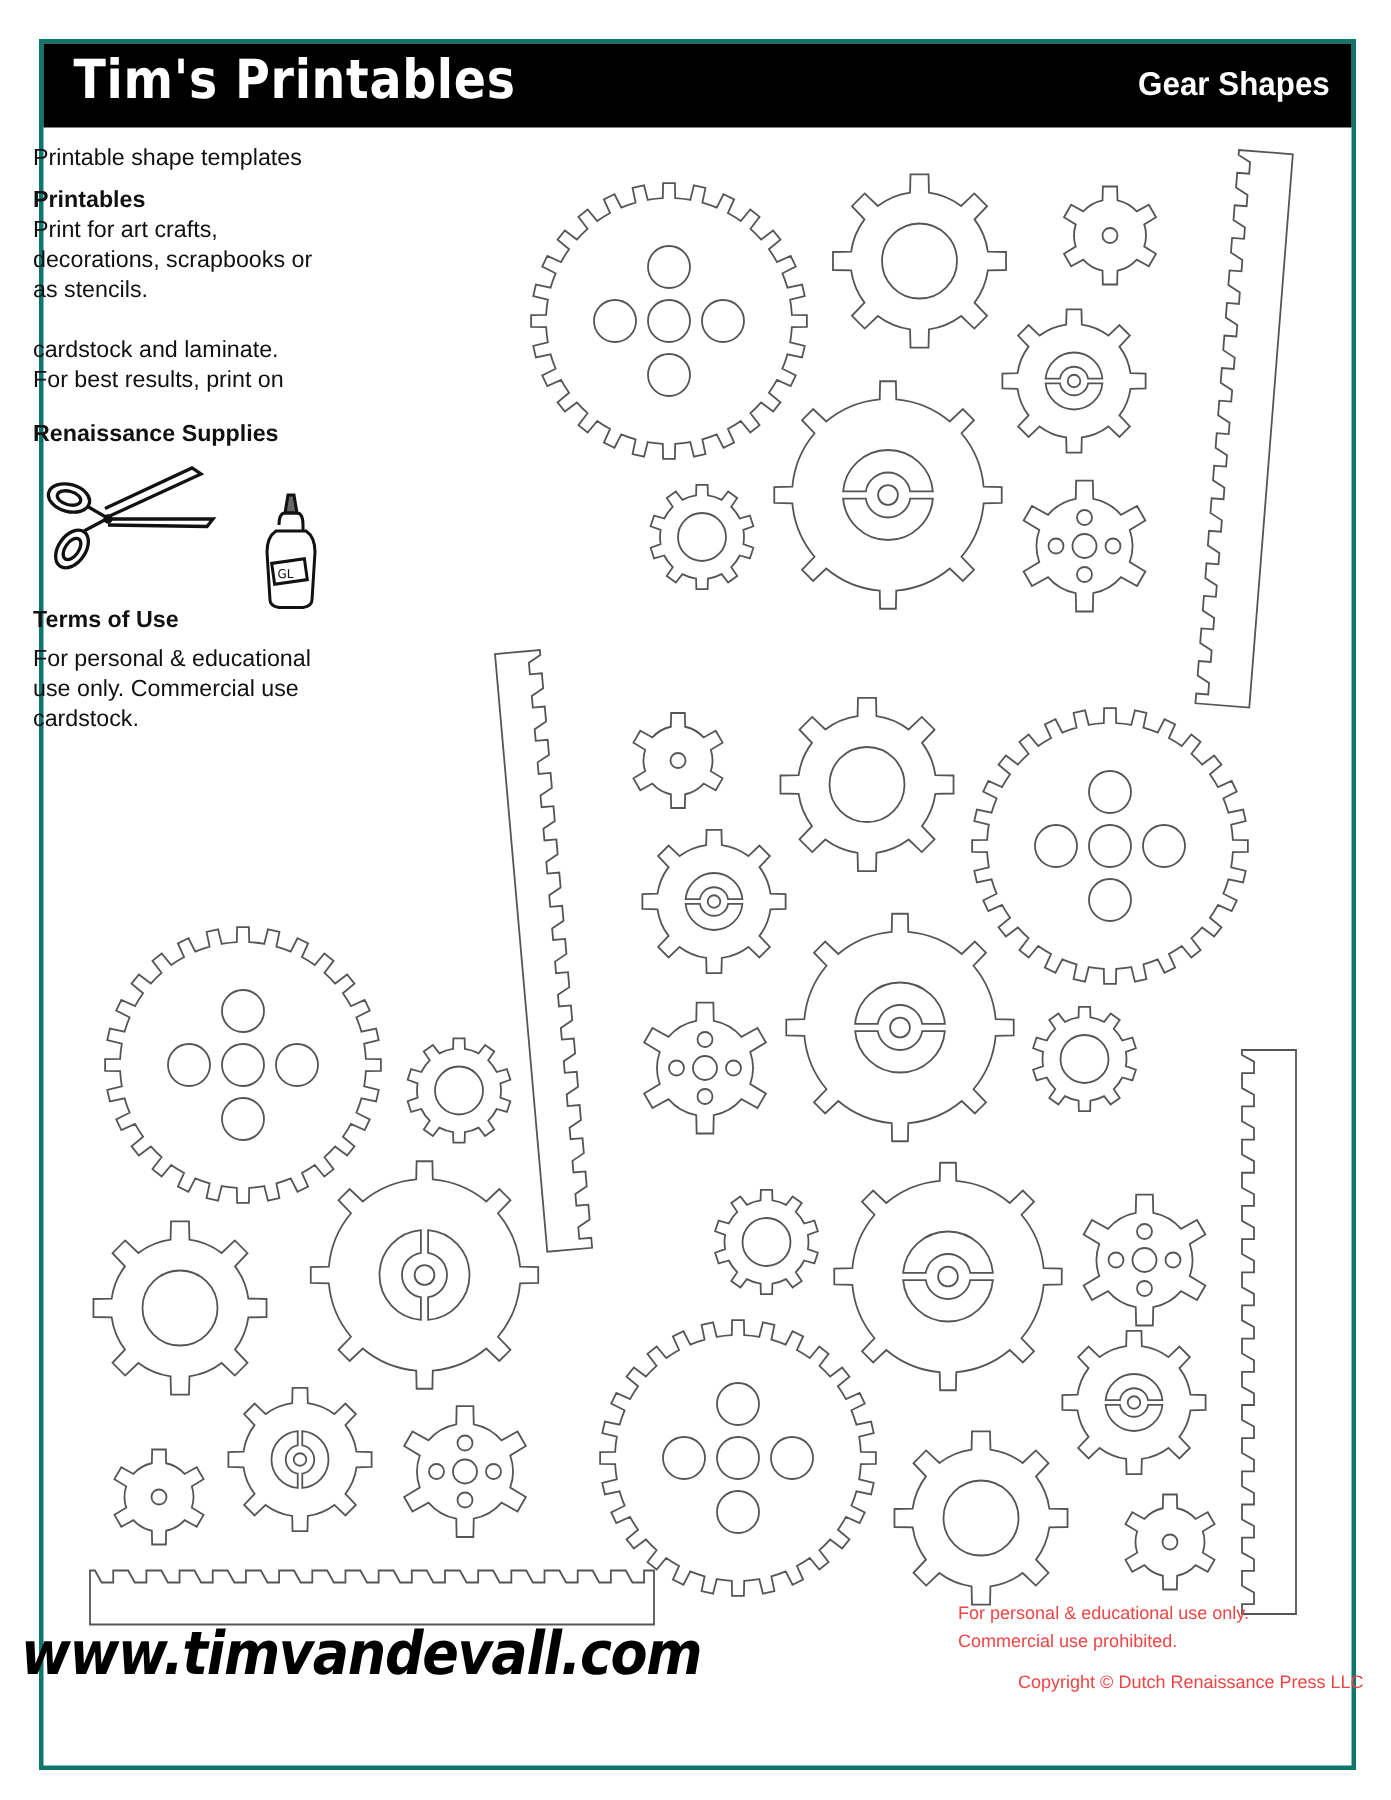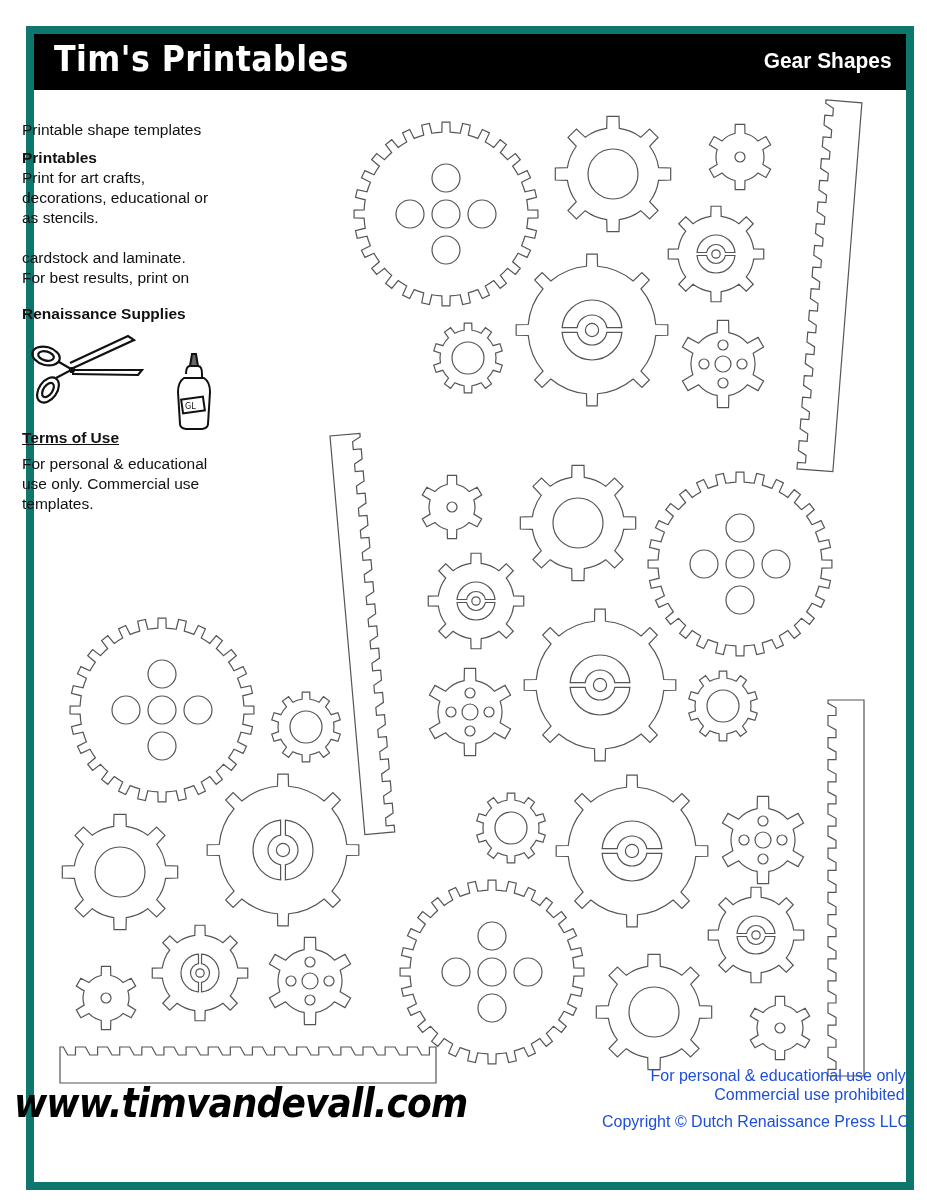--- a/index.html
+++ b/index.html
@@ -1,27 +1,27 @@
 <!DOCTYPE html>
 <html><head>
 <meta charset="utf-8">
 <style>
   html, body { margin: 0; padding: 0; background: #ffffff; }
   body { width: 927px; height: 1200px; position: relative; overflow: hidden; font-family: "DejaVu Sans", sans-serif; }
-  .frame { position: absolute; left: 26px; top: 26px; width: 872px; height: 1148px; border: 8px solid #0f766e; box-sizing: content-box; }
+  .frame { position: absolute; left: 26px; top: 26px; width: 872px; height: 1148px; border: 3px solid #0f766e; box-sizing: content-box; }
   .header { position: absolute; left: 0; top: 0; width: 872px; height: 56px; background: #000; color: #fff; }
   .brand { position: absolute; left: 20px; top: 4px; font-family: "DejaVu Sans", sans-serif; font-size: 36px; font-weight: bold; letter-spacing: 0.5px; transform: scaleX(0.88); transform-origin: left; }
   .page-title { position: absolute; right: 14px; top: 14px; font-family: "Liberation Sans", sans-serif; font-size: 22px; font-weight: bold; transform: scaleX(0.95); transform-origin: right; }
-  .sidebar { position: absolute; left: 22px; top: 92px; width: 240px; color: #111; font-family: "Liberation Sans", sans-serif; font-size: 15.5px; line-height: 20px; }
+  .sidebar { position: absolute; left: 22px; top: 68px; width: 240px; color: #111; font-family: "Liberation Sans", sans-serif; font-size: 15.5px; line-height: 20px; }
   .sidebar p { margin: 0; }
   .sidebar .h { font-weight: bold; margin-top: 8px; }
   .sidebar .gap { height: 20px; }
   .supplies { position: relative; height: 100px; margin-top: 8px; }
   .canvas { position: absolute; left: 0; top: 0; }
-  .footer-right { position: absolute; right: 18px; top: 1066px; text-align: right; font-family: "Liberation Sans", sans-serif; font-size: 16px; line-height: 19px; color: #1d4ed8; }
+  .footer-right { position: absolute; right: 18px; top: 1066px; text-align: left; font-family: "Liberation Sans", sans-serif; font-size: 12px; line-height: 19px; color: #ef4444; }
   .footer-right .copy { margin-top: 8px; margin-left: 40px; }
   .url { position: absolute; left: 14px; top: 1080px; font-family: "DejaVu Sans", sans-serif; font-style: italic; font-weight: bold; font-size: 40px; letter-spacing: -1px; color: #000; transform: scaleX(0.9); transform-origin: left; }
 </style>
 </head>
 <body>
 
 <div class="frame">
   <div class="header">
     <div class="brand">Tim's Printables</div>
     <div class="page-title">Gear Shapes</div>
@@ -216,21 +216,21 @@
     </g>
     <g fill="none" stroke="#555555" stroke-width="1.2">
       <path d="M0,0 L3.317647058823529,0 L7.741176470588234,8 L15.482352941176469,8 L15.482352941176469,0 L25.435294117647057,0 L29.858823529411765,8 L37.599999999999994,8 L37.599999999999994,0 L47.55294117647059,0 L51.976470588235294,8 L59.71764705882353,8 L59.71764705882353,0 L69.6705882352941,0 L74.09411764705881,8 L81.83529411764705,8 L81.83529411764705,0 L91.78823529411764,0 L96.21176470588235,8 L103.95294117647059,8 L103.95294117647059,0 L113.90588235294118,0 L118.32941176470588,8 L126.07058823529412,8 L126.07058823529412,0 L136.02352941176468,0 L140.4470588235294,8 L148.18823529411762,8 L148.18823529411762,0 L158.14117647058822,0 L162.56470588235294,8 L170.30588235294115,8 L170.30588235294115,0 L180.25882352941176,0 L184.68235294117648,8 L192.4235294117647,8 L192.4235294117647,0 L202.3764705882353,0 L206.8,8 L214.54117647058823,8 L214.54117647058823,0 L224.49411764705883,0 L228.91764705882355,8 L236.65882352941176,8 L236.65882352941176,0 L246.61176470588234,0 L251.03529411764706,8 L258.77647058823527,8 L258.77647058823527,0 L268.72941176470584,0 L273.15294117647056,8 L280.8941176470588,8 L280.8941176470588,0 L290.8470588235294,0 L295.2705882352941,8 L303.01176470588234,8 L303.01176470588234,0 L312.9647058823529,0 L317.38823529411764,8 L325.1294117647059,8 L325.1294117647059,0 L335.08235294117645,0 L339.50588235294117,8 L347.2470588235294,8 L347.2470588235294,0 L357.2,0 L361.6235294117647,8 L369.36470588235295,8 L369.36470588235295,0 L376,0 L376,36 L0,36 Z" transform="translate(60,1047)"></path>
     </g>
   </svg>
 
 <div class="sidebar">
   <p style="margin-top:28px;">Printable shape templates</p>
   <p class="h">Printables</p>
   <p>Print for art crafts,</p>
-  <p>decorations, educational or</p>
+  <p>decorations, scrapbooks or</p>
   <p>as stencils.</p>
   <div class="gap"></div>
   <p>cardstock and laminate.</p>
   <p>For best results, print on</p>
   <p class="h" style="margin-top:16px;">Renaissance Supplies</p>
   <div class="supplies">
     <svg width="120" height="80" style="position:absolute;left:4px;top:0;" viewBox="0 0 120 80">
       <g fill="none" stroke="#111" stroke-width="2.2">
         <ellipse cx="20" cy="24" rx="14" ry="9" transform="rotate(15 20 24)"></ellipse>
         <ellipse cx="20" cy="24" rx="8" ry="4.5" transform="rotate(15 20 24)"></ellipse>
@@ -244,24 +244,24 @@
     <svg width="44" height="80" style="position:absolute;left:150px;top:20px;" viewBox="0 0 44 80">
       <g fill="none" stroke="#111" stroke-width="2">
         <path d="M18 14 L20 2 L24 2 L26 14 Z" fill="#666"></path>
         <path d="M14 22 Q14 14 18 14 L26 14 Q30 14 30 22 L30 26"></path>
         <path d="M12 26 L32 26 Q38 30 38 40 L36 72 Q36 76 30 77 L14 77 Q8 76 8 72 L6 40 Q6 30 12 26 Z"></path>
         <rect x="10" y="46" width="22" height="14" transform="rotate(-8 21 53)"></rect>
         <text x="13" y="57" font-size="8" font-family="DejaVu Sans, sans-serif" stroke="none" fill="#111">GL</text>
       </g>
     </svg>
   </div>
-  <p class="h" style="margin-top:-4px;text-decoration:underline;">Terms of Use</p>
+  <p class="h" style="margin-top:-4px;">Terms of Use</p>
   <p style="margin-top:6px;">For personal &amp; educational</p>
   <p>use only. Commercial use</p>
-  <p>templates.</p>
+  <p>cardstock.</p>
 </div>
 
 <div class="url">www.timvandevall.com</div>
 
 <div class="footer-right">
   <div>For personal &amp; educational use only.</div>
   <div>Commercial use prohibited.</div>
   <div class="copy">Copyright © Dutch Renaissance Press LLC</div>
 </div>
 

